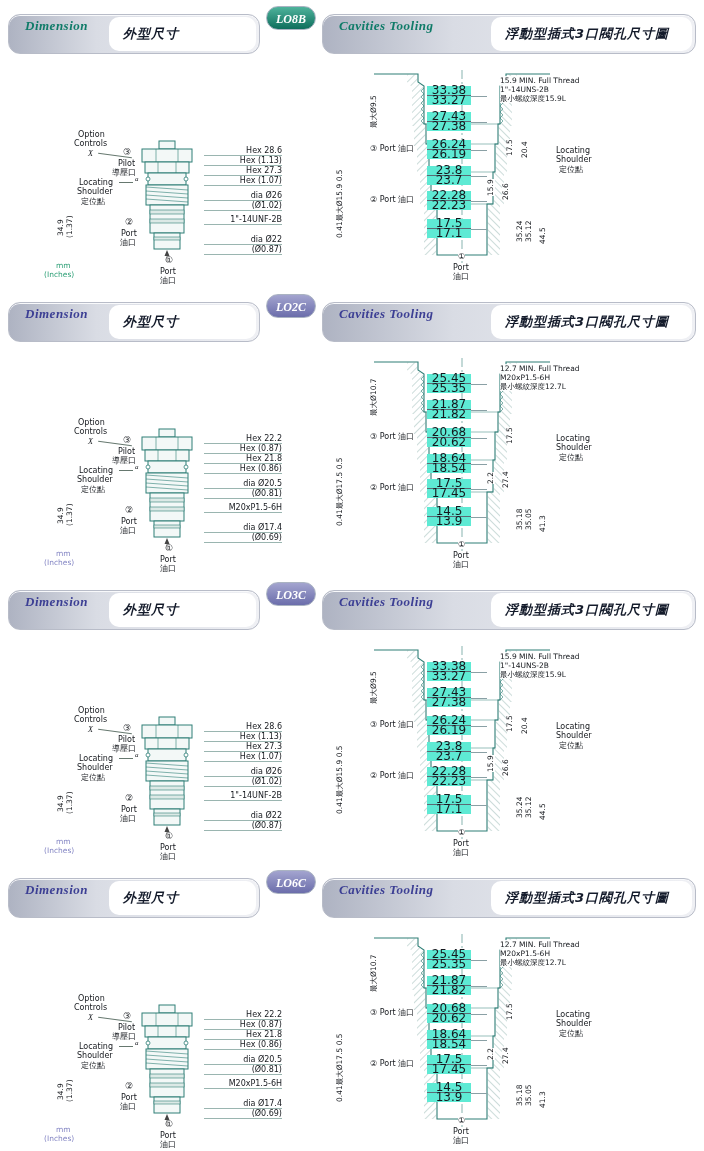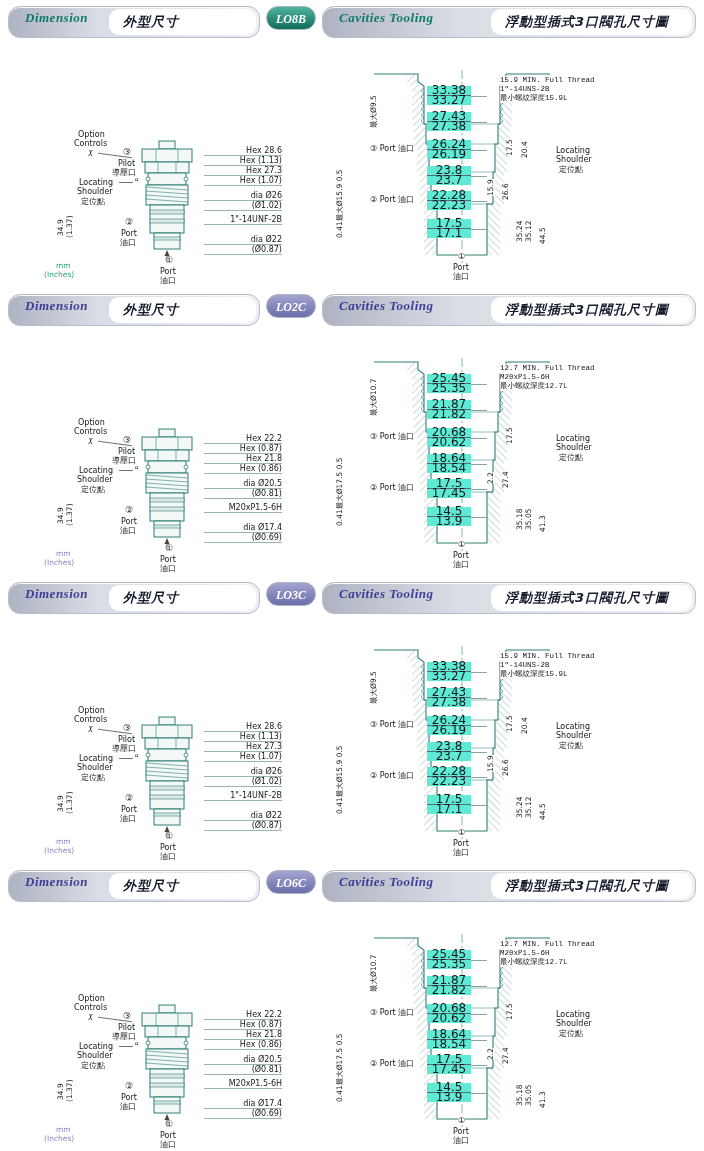--- a/index.html
+++ b/index.html
@@ -2,21 +2,21 @@
 <html><head>
 <meta charset="utf-8">
 <style>
   * { margin:0; padding:0; box-sizing:border-box; }
   html,body { background:#ffffff; }
   #page { position:relative; width:704px; height:1151px; background:#fff; overflow:hidden;
           font-family:"DejaVu Sans", sans-serif; color:#15181d; }
   .sec { position:relative; width:704px; height:288px; }
 
   
-  .hbar { position:absolute; top:6px; height:32px; border-radius:12px;
+  .hbar { position:absolute; top:14px; height:40px; border-radius:12px;
           background:linear-gradient(90deg,#aeb3c2 0%,#d9dce4 35%,#eff0f4 100%);
           border:1px solid #b8bcc8; box-shadow:inset 0 1px 0 #f8f9fb; }
   .hbar-dim { left:8px; width:252px; }
   .hbar-cav { left:322px; width:374px; }
   .hen { position:absolute; left:16px; top:3px; font:italic bold 13px "Liberation Serif", serif;
          color:var(--accent,#0f7b68); letter-spacing:.5px; white-space:nowrap; }
   .pill { position:absolute; top:2px; bottom:2px; right:3px; background:#fff; border-radius:10px;
           display:flex; align-items:center; padding-left:14px; }
   .pill-dim { left:100px; }
   .pill-cav { left:168px; }
@@ -43,21 +43,21 @@
           white-space:nowrap; border-bottom:1px solid #9ab5b0; color:#15181d; }
   .units { color:var(--units-color,#2fa077); font-size:7.5px; }
   .ldr { position:absolute; height:1px; background:#66786f; }
 
   .bore-pair { position:absolute; left:95px; width:44px; text-align:center; font-size:12px;
                line-height:9px; color:#15181d; background:#5eead4; }
   .bore-pair .t { display:block; border-bottom:1px solid #5c6b75; }
   .bore-pair .b { display:block; }
   .bore-pair::after { content:""; position:absolute; left:100%; top:50%; width:16px; height:1px; background:#8aa0a5; }
   .thread-note { position:absolute; left:168px; top:24px; font-size:7.5px; line-height:9px;
-                 color:#15181d; background:rgba(255,255,255,.9); white-space:nowrap;font-family:Liberation Mono, monospace; }
+                 color:#15181d; background:rgba(255,255,255,.9); white-space:nowrap; }
   .cav-port { position:absolute; font-size:8px; line-height:9px; white-space:nowrap; background:#fff; color:#15181d; }
 </style>
 </head>
 <body>
 
 <div id="page">
   <section class="sec" style="--accent: #0f7b68; --badge-a: #4fb39c; --badge-b: #0e6e5c; --units-color: #2fa077;">
 
     <div class="hbar hbar-dim">
       <span class="hen">Dimension</span>

